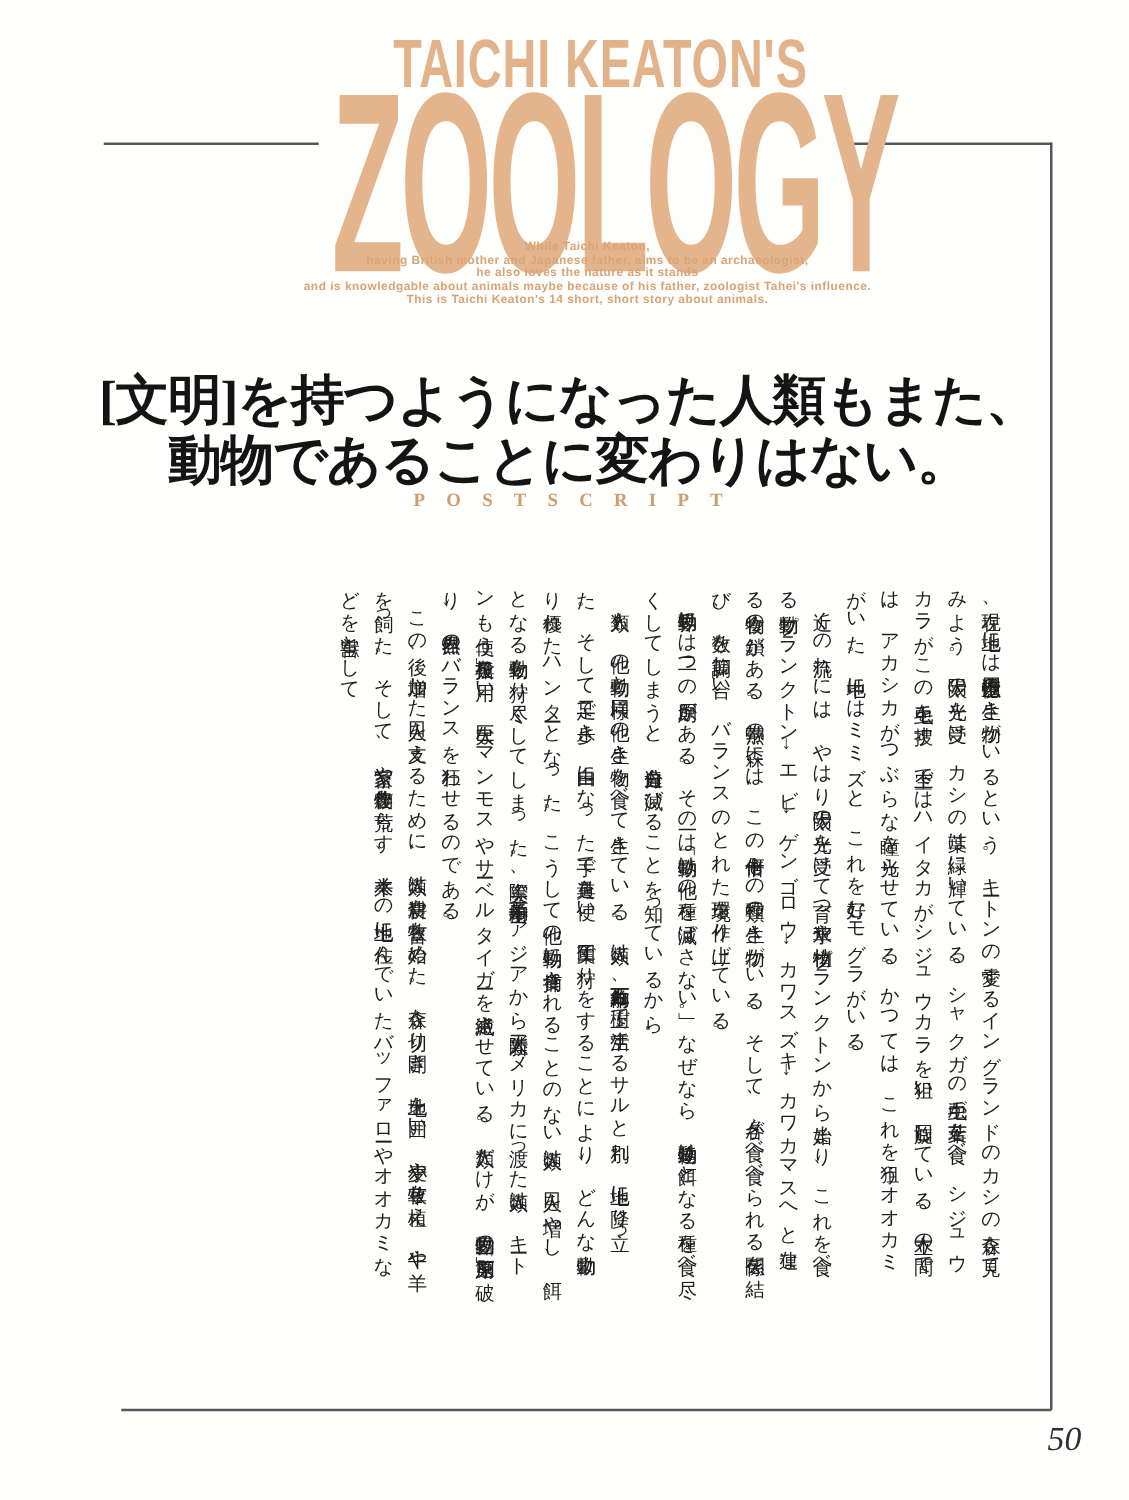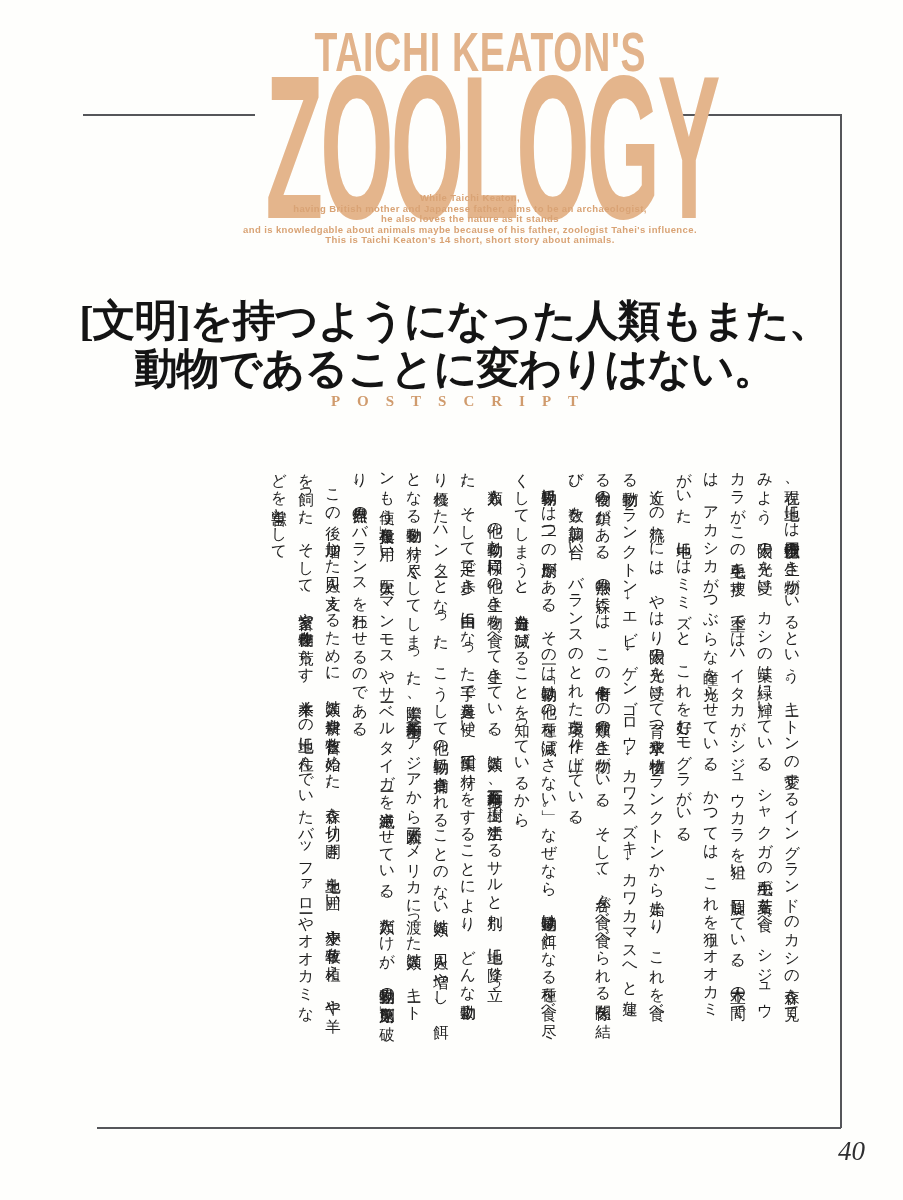--- a/index.html
+++ b/index.html
@@ -149,15 +149,15 @@
   <div class="kicker">POSTSCRIPT</div>
 
   <div class="article">
     <p>現在、地上には四十億種以上の生き物がいるという。キートンの愛するイングランドのカシの森を見てみよう。太陽の光を受け、カシの葉は緑に輝いている。シャクガの毛虫が若葉を食べ、シジュウカラがこの毛虫を捜す。上空ではハイタカがシジュウカラを狙い、旋回している。木立の間では、アカシカがつぶらな瞳を光らせている。かつては、これを狙うオオカミがいた。地中にはミミズと、これを好むモグラがいる。</p>
     <p>近くの流れには、やはり太陽の光を受けて育つ水草や植物プランクトンから始まり、これを食べる動物プランクトン→エビ→ゲンゴロウ→カワスズキ→カワカマスへと連なる食物の鎖がある。熱帯の森には、この何十倍もの種類の生き物がいる。そして、各々が食べ食べられる関係を結び、数を調節し合い、バランスのとれた環境を作り上げている。</p>
     <p>動物界には二つの原則がある。その一は「動物は他の種を滅ぼさない」。なぜなら、動物達は餌となる種を食べ尽くしてしまうと、自分達も滅びることを知っているから。</p>
     <p>人類も、他の動物と同様に他の生き物を食べて生きている。人類は、約五百万年前、樹上で生活するサルと別れ、地上に降り立った。そして二足で歩き、自由になった手で道具を使い、集団で狩りをすることにより、どんな動物より優れたハンターとなった。こうして他の動物に捕食されることのない人類は、人口を増やし、餌となる動物を狩り尽くしてしまった。実際、約一万二千年前、アジアから新大陸アメリカに渡った人類は、キートンも使う「投槍具」を用い、巨大なマンモスやサーベルタイガーを絶滅させている。人類だけが、動物界の「第一原則」を破り、自然界のバランスを狂わせるのである。</p>
     <p>この後、増加した人口を支えるために、人類は農耕や牧畜を始めた。森を切り開き、土地を囲い、小麦や牧草を植え、牛や羊を飼った。そして、家畜や農作物を荒らす、本来その土地に住んでいたバッファローやオオカミなどを害獣として</p>
   </div>
 
-  <div class="page-number">40</div>
+  <div class="page-number">50</div>
 
 </div>
 
 </body></html>

